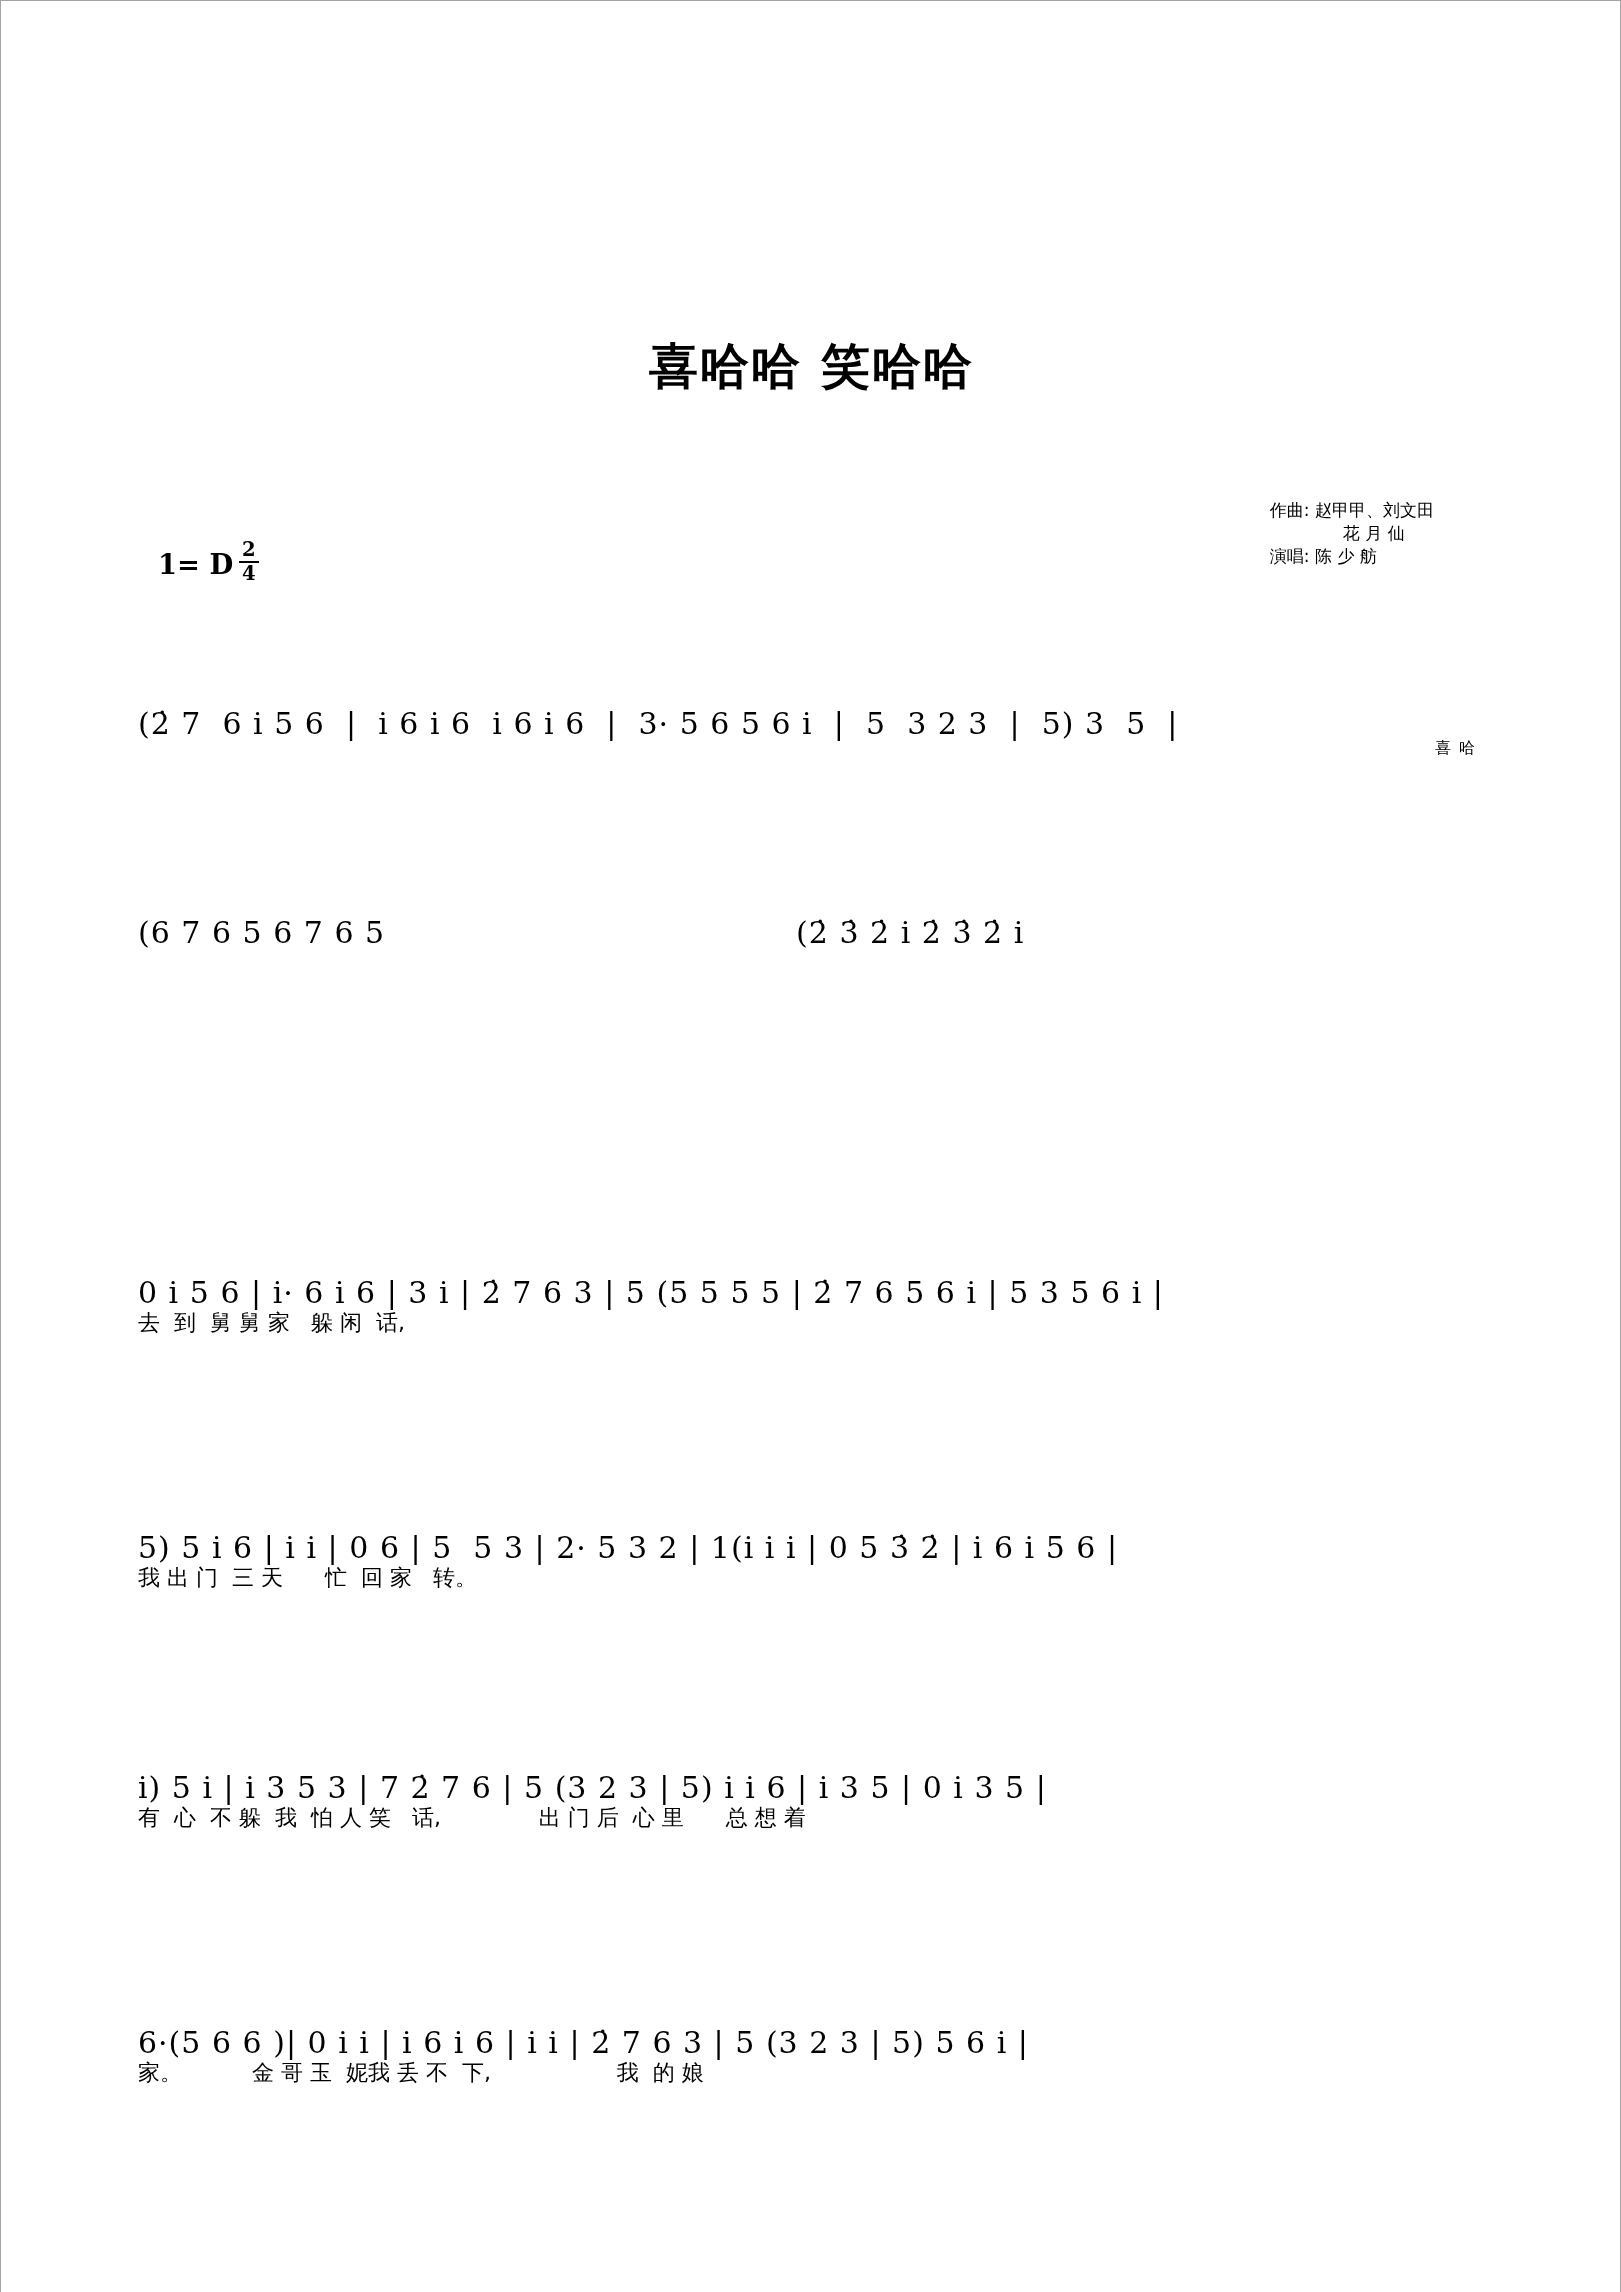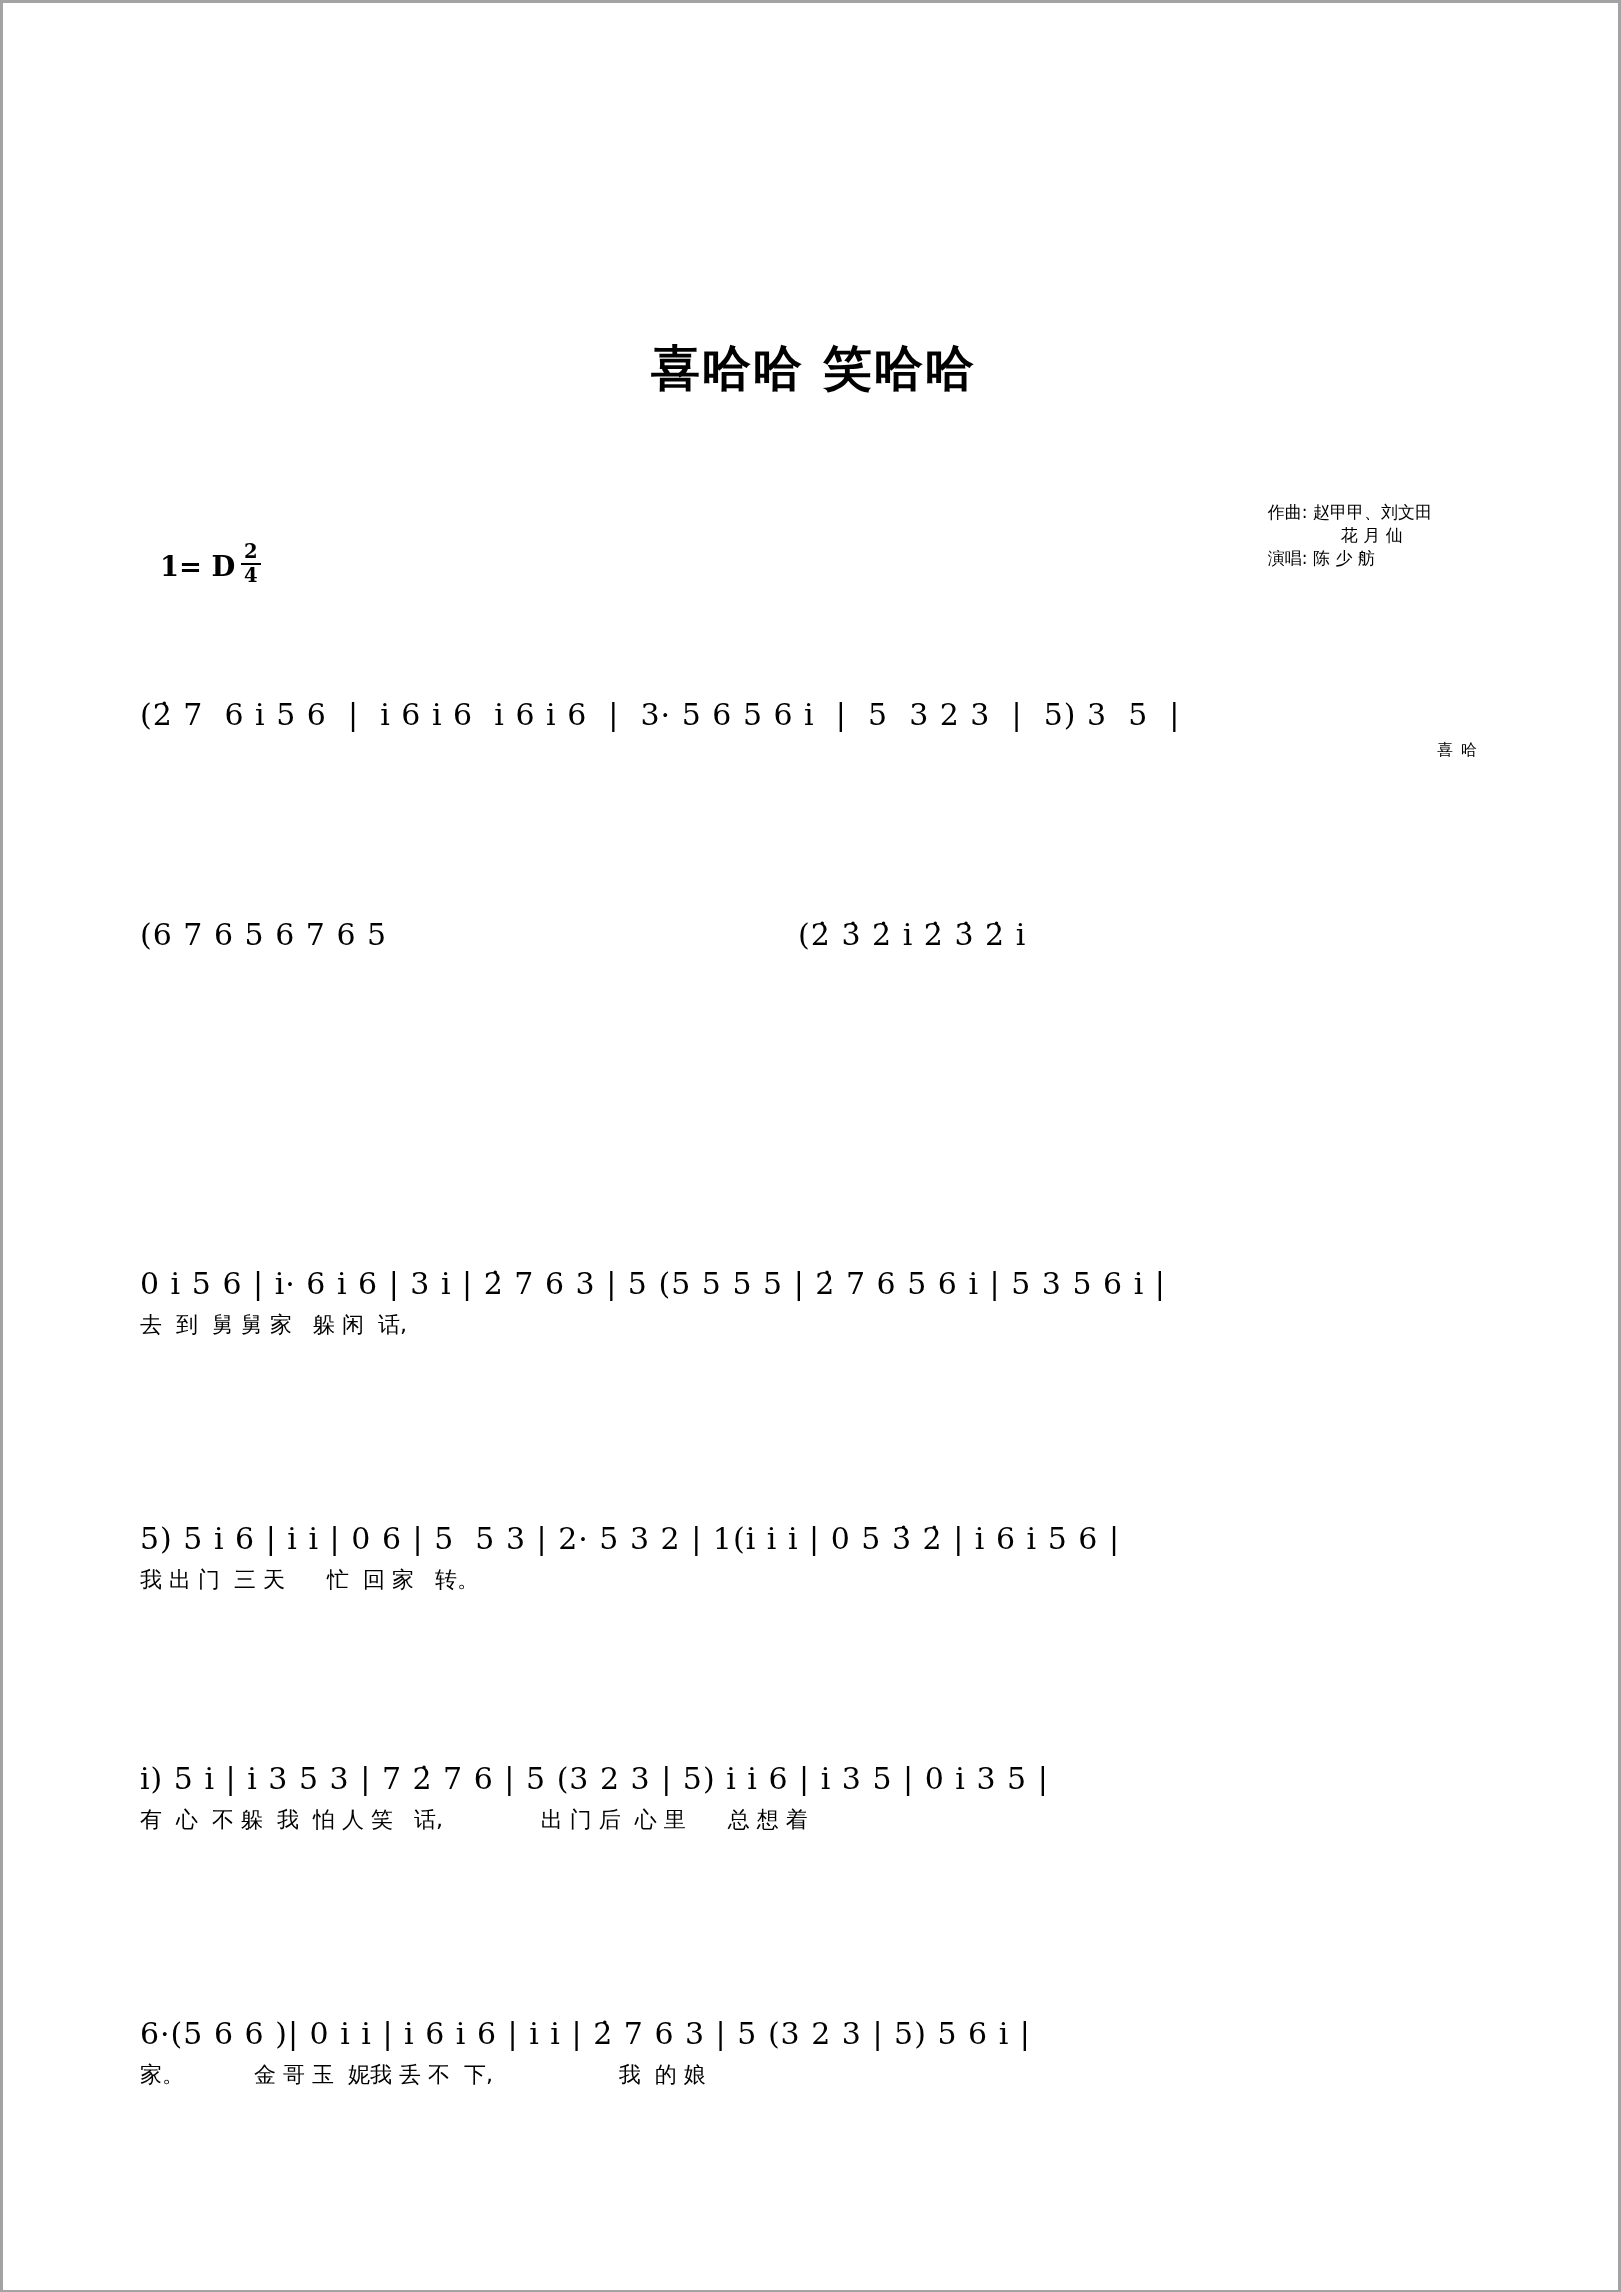--- a/index.html
+++ b/index.html
@@ -10,21 +10,21 @@
   body {
     font-family: "Liberation Serif", serif;
     color: #000000;
   }
   #page {
     position: relative;
     width: 1621px;
     height: 2293px;
     background: #ffffff;
     overflow: hidden;
-    border: 3px solid #a3a3a3;
+    border: 1px solid #a3a3a3;
     box-sizing: border-box;
   }
 
   
   .title {
     position: absolute;
     top: 333px;
     left: 0;
     width: 1621px;
     text-align: center;
@@ -85,21 +85,21 @@
   .system {
     position: absolute;
     left: 0;
     width: 1621px;
     height: 127px;
   }
   .notes {
     position: absolute;
     left: 137px;
     right: 127px;
-    top: 6px;
+    top: 17px;
     height: 59px;
     font-family: "DejaVu Serif", serif;
     font-size: 30px;
     letter-spacing: 1px;
     white-space: pre;
     line-height: 59px;
   }
   .lyrics {
     position: absolute;
     left: 137px;

